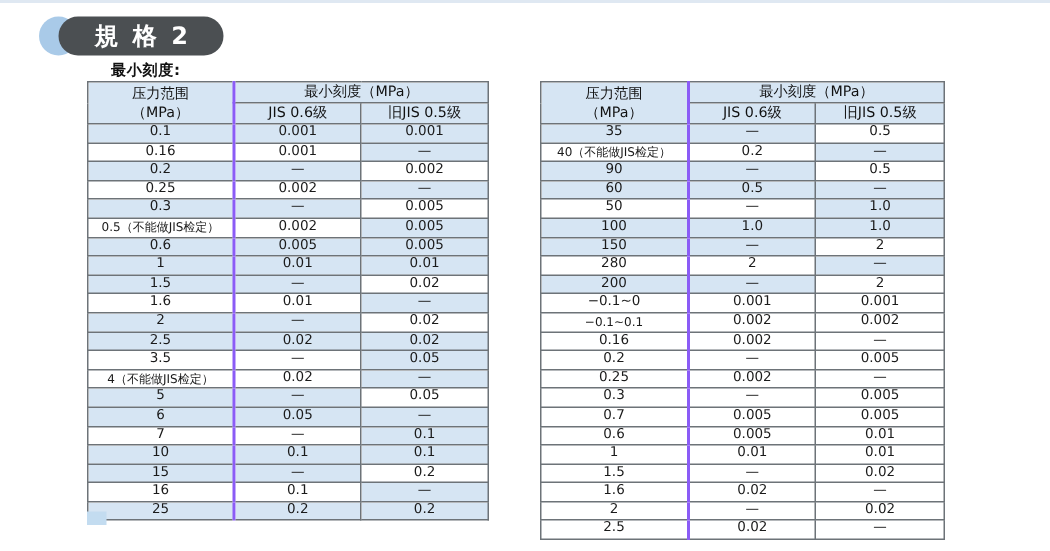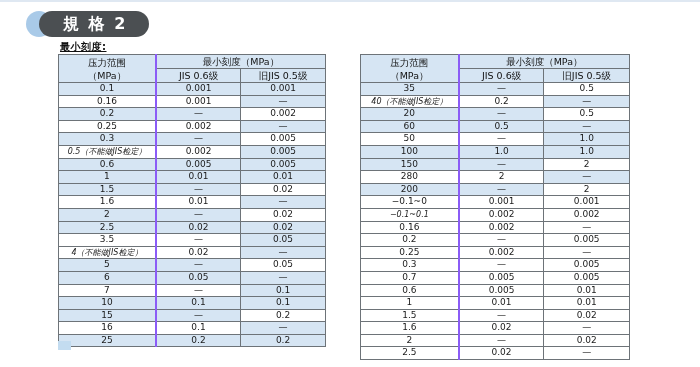--- a/index.html
+++ b/index.html
@@ -51,27 +51,26 @@
     align-items: center;
     font-size: 16px;
     font-weight: bold;
     letter-spacing: 2px;
     white-space: nowrap;
   }
 
   
   .caption {
     position: absolute;
-    left: 60px;
+    left: 74px;
     top: 40px;
     font-size: 10px;
     font-weight: bold;
     color: #111111;
     letter-spacing: .5px;
-    text-decoration: underline;
   }
 
   
   .tbl {
     position: absolute;
     border-collapse: collapse;
     table-layout: fixed;
     font-size: 9px;
     background: #ffffff;
   }
@@ -102,21 +101,21 @@
   .tbl col.c2 { width: 31.7%; }
   .tbl col.c3 { width: 31.8%; }
 
   
   .tbl td.c-first, .tbl th.c-first { border-right: 2px solid #8b5cf6; }
 
   
   .fill  { background: #d6e5f3; }
   .plain { background: #ffffff; }
 
-  .range-note { font-size: 8px; letter-spacing: 0; font-style: italic; }
+  .range-note { font-size: 8px; letter-spacing: 0; }
 
   
   .footnote {
     position: absolute;
     left: 58px;
     top: 341px;
     display: flex;
     align-items: center;
     font-size: 9px;
     color: #111111;
@@ -293,21 +292,21 @@
         <td class="fill c-first">35</td>
         <td class="fill">—</td>
         <td class="plain">0.5</td>
       </tr>
       <tr>
         <td class="plain c-first range-note">40（不能做JIS检定）</td>
         <td class="plain">0.2</td>
         <td class="fill">—</td>
       </tr>
       <tr>
-        <td class="fill c-first">20</td>
+        <td class="fill c-first">90</td>
         <td class="fill">—</td>
         <td class="plain">0.5</td>
       </tr>
       <tr>
         <td class="fill c-first">60</td>
         <td class="fill">0.5</td>
         <td class="fill">—</td>
       </tr>
       <tr>
         <td class="plain c-first">50</td>

